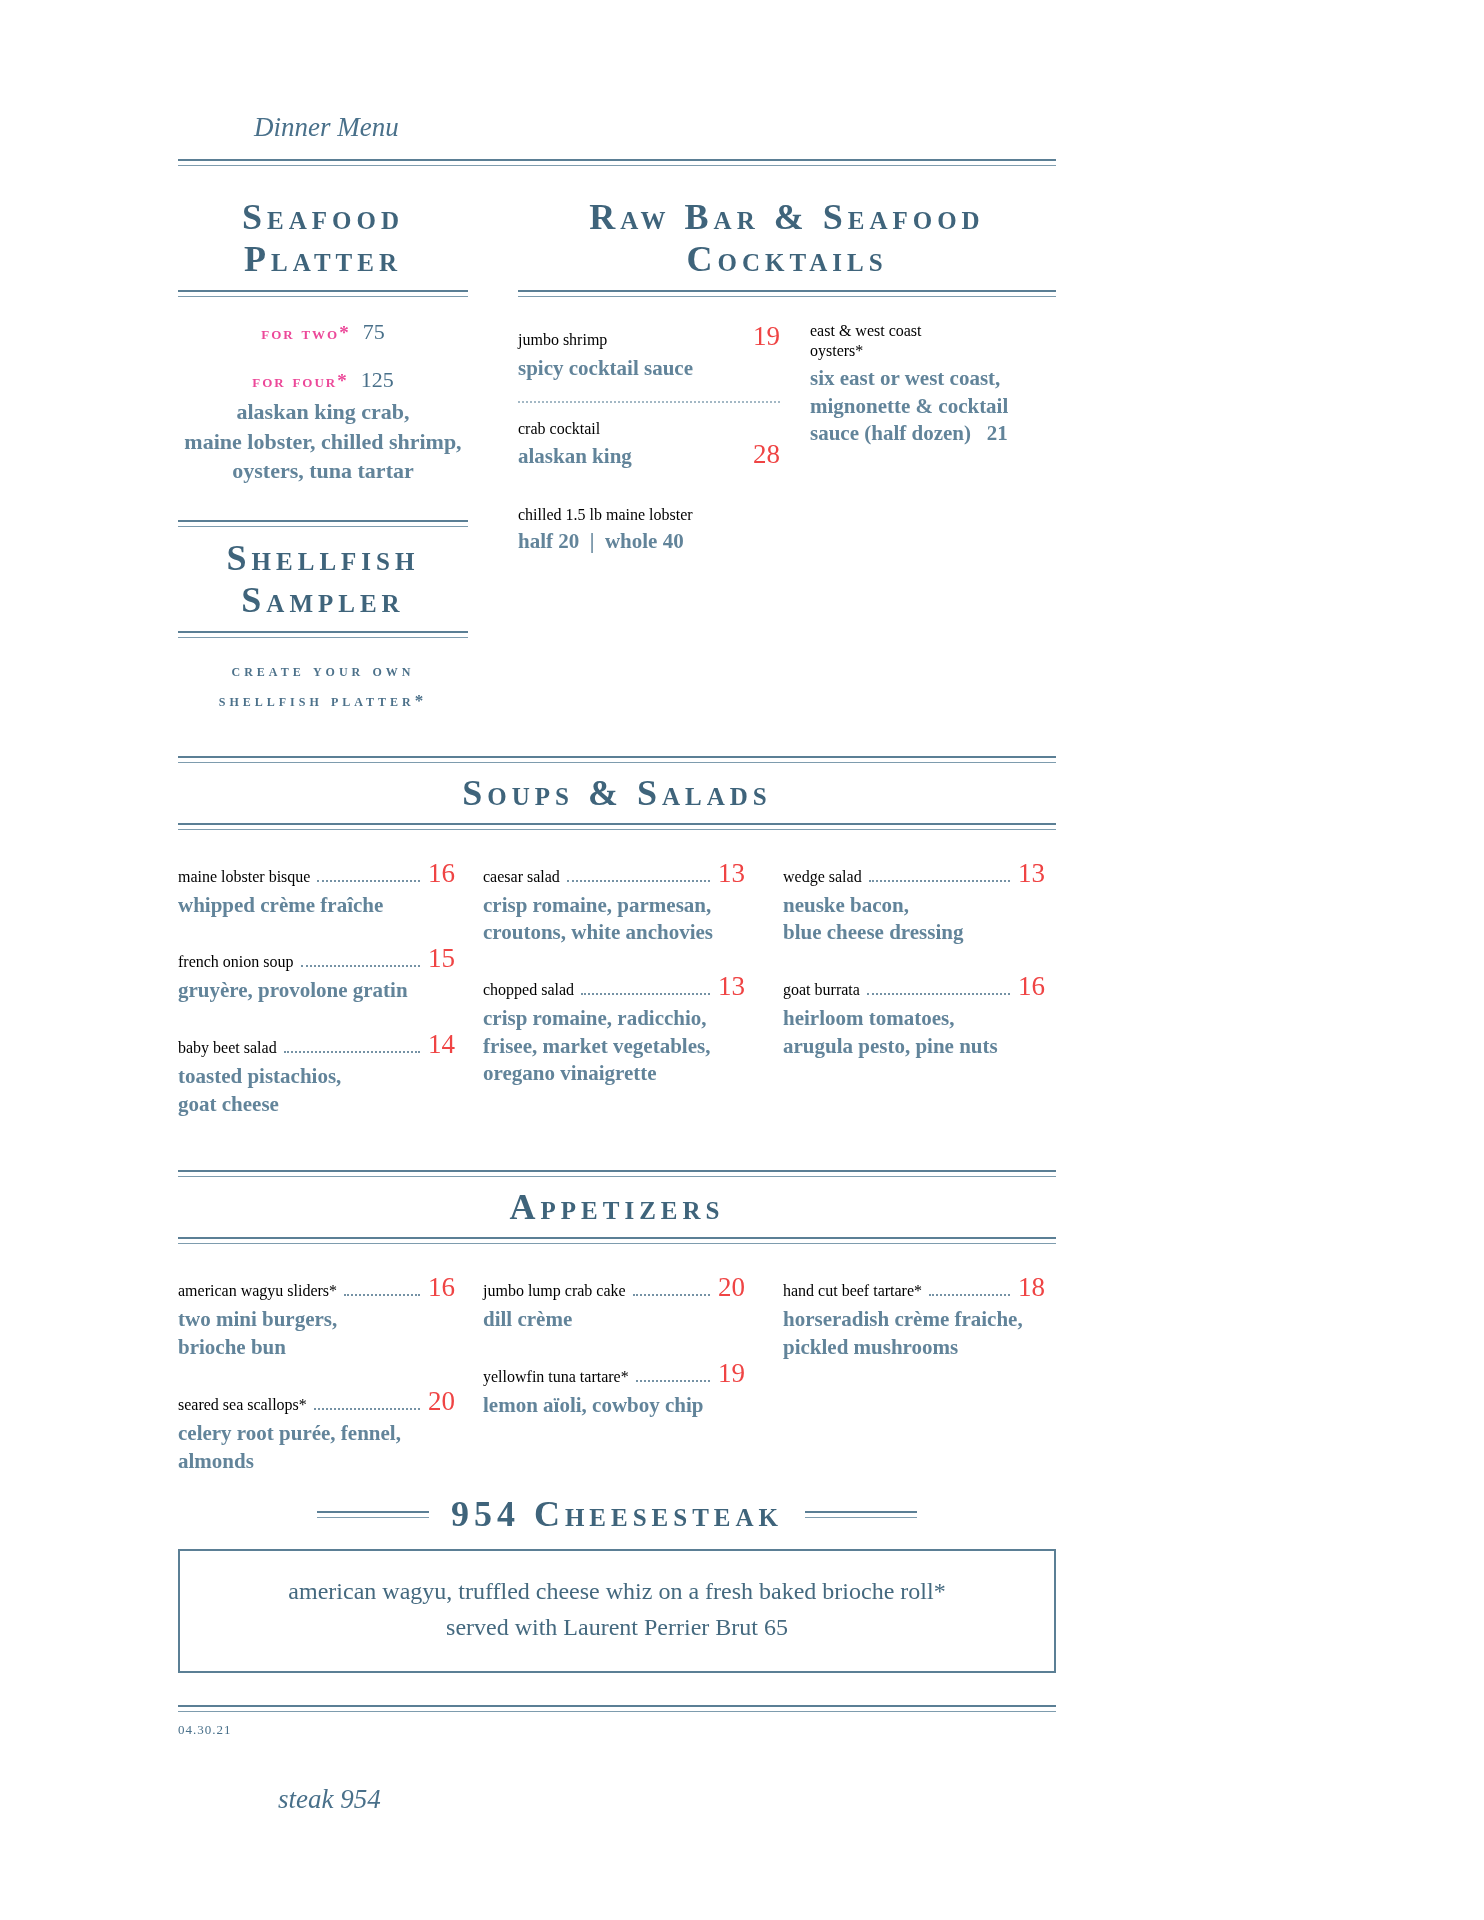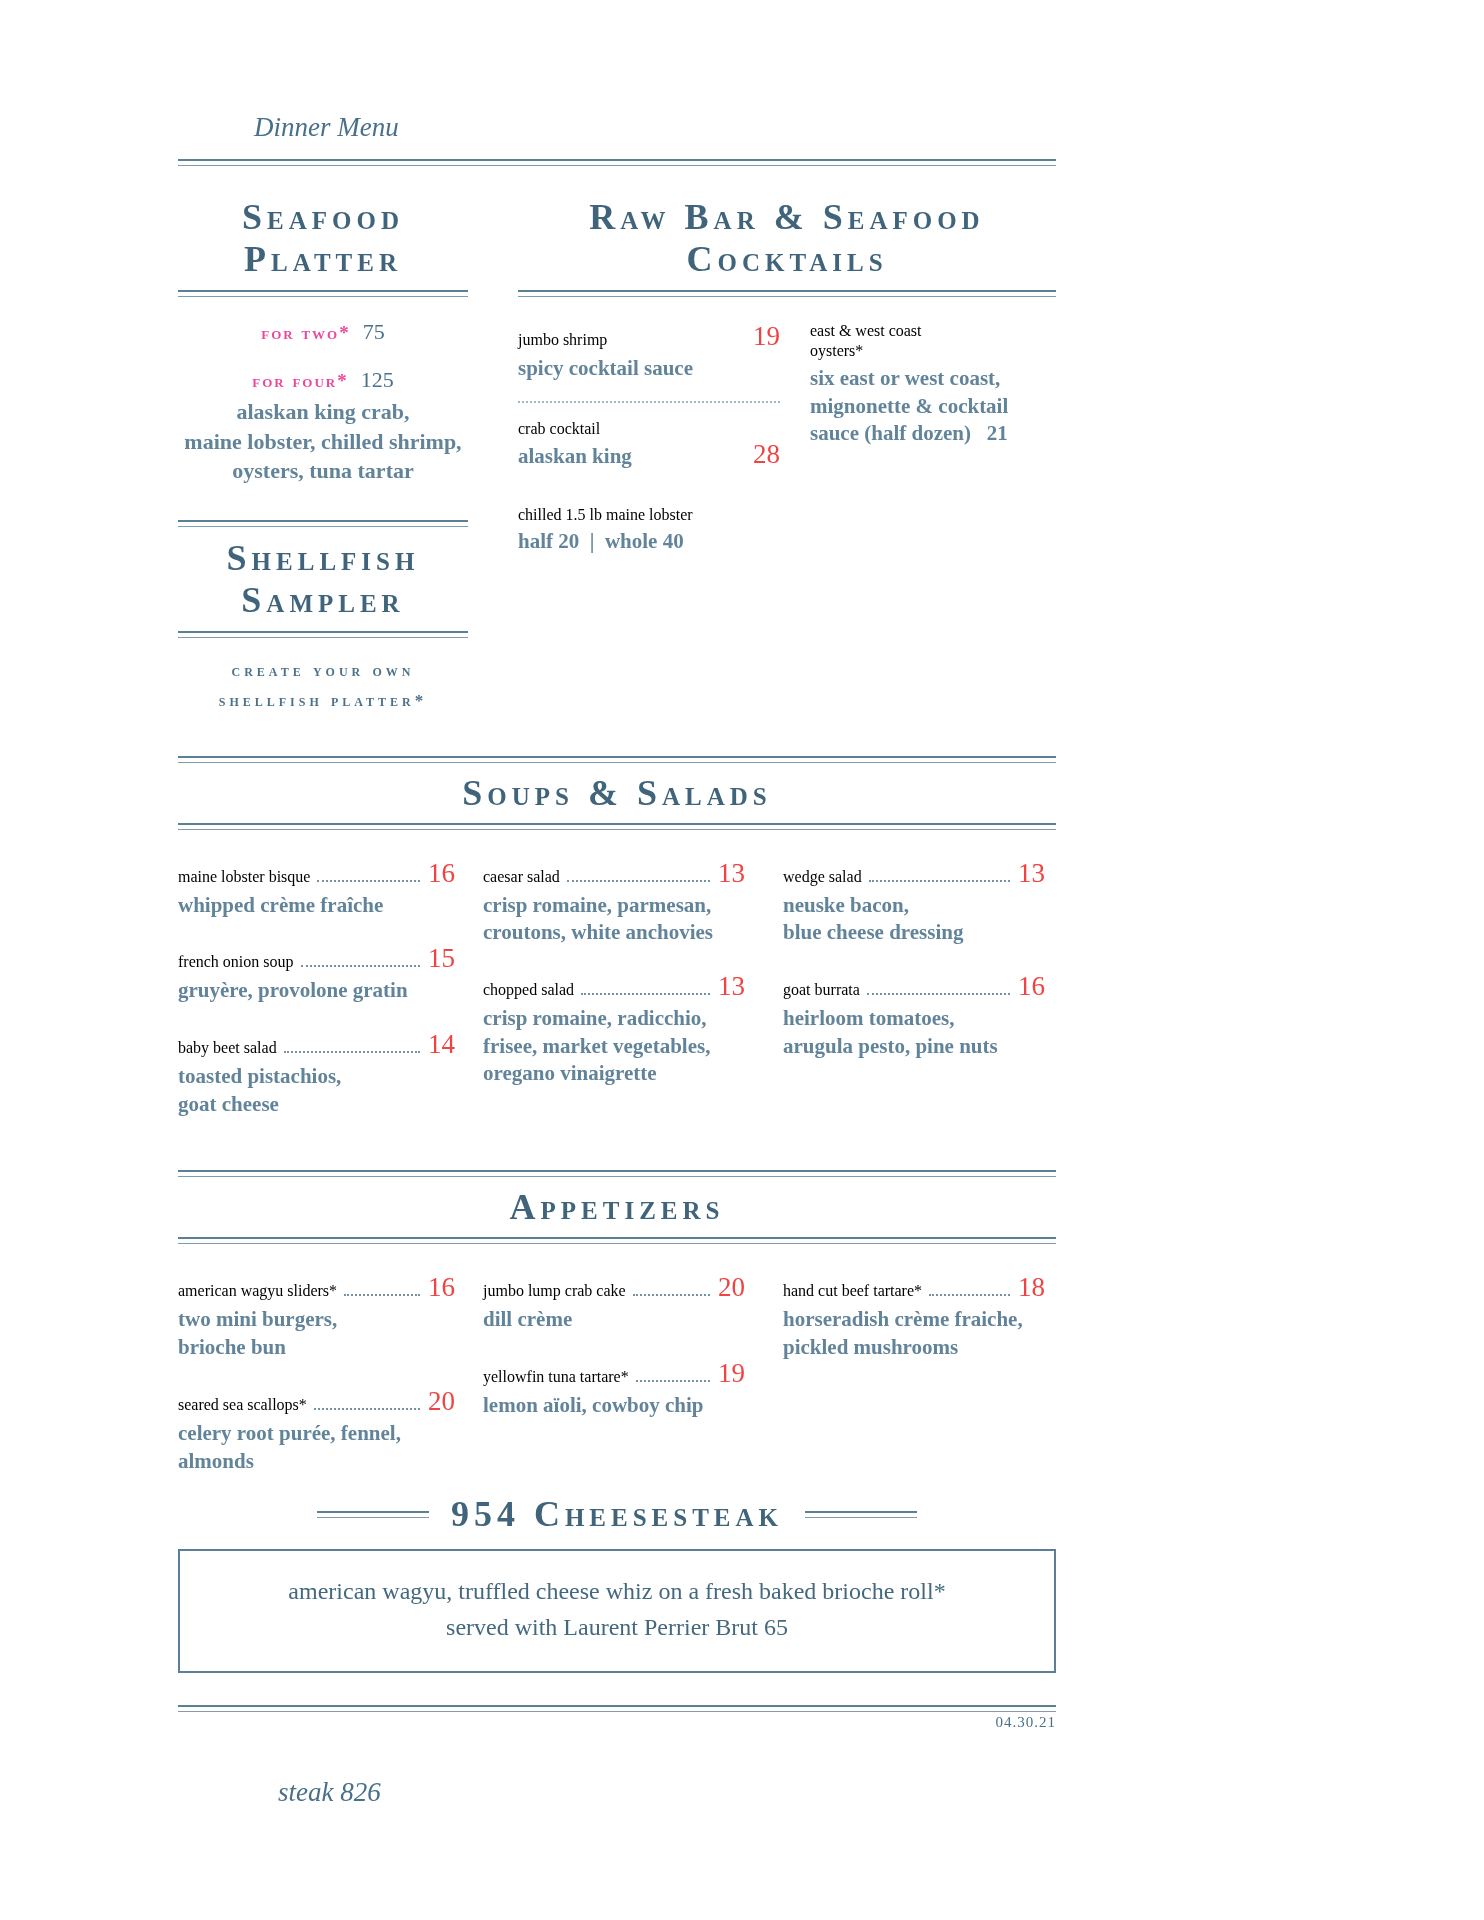--- a/index.html
+++ b/index.html
@@ -57,21 +57,21 @@
           align-self:flex-end;margin:0 4px 7px 7px}
 
   .cheese{margin-top:18px}
   .cheese-title-row{display:flex;align-items:center;justify-content:center}
   .short-drule{width:112px;height:7px;border-top:2px solid #5b7f95;border-bottom:1px solid #7e9cae;margin:0 22px}
   .cheese-box{border:1px solid #5b7f95;padding:0;margin-top:14px}
   .cheese-box-inner{border:1px solid #5b7f95;padding:22px 20px 26px;text-align:center}
   .cheese-line{font-size:24px;color:#44697f;line-height:1.5}
 
   .footer-rule{margin-top:32px}
-  .date-stamp{text-align:right;font-size:15px;letter-spacing:1px;color:#49708a;margin-top:2px}
+  .date-stamp{font-size:13px;letter-spacing:1px;color:#49708a;margin-top:10px}
   .brand{font-style:italic;font-size:27px;color:#49708a;margin-top:46px;padding-left:100px}
 </style>
 </head>
 <body>
 
 <div class="content">
 
   <div class="menu-title">Dinner Menu</div>
   <div class="drule top-rule"></div>
 
@@ -287,15 +287,15 @@
     <div class="cheese-box">
       <div class="cheese-box-inner">
         <div class="cheese-line">american wagyu, truffled cheese whiz on a fresh baked brioche roll*</div>
         <div class="cheese-line">served with Laurent Perrier Brut  65</div>
       </div>
     </div>
   </div>
 
   <div class="drule footer-rule"></div>
   <div class="date-stamp">04.30.21</div>
-  <div class="brand">steak 826</div>
+  <div class="brand">steak 954</div>
 
 </div>
 
 </body></html>

